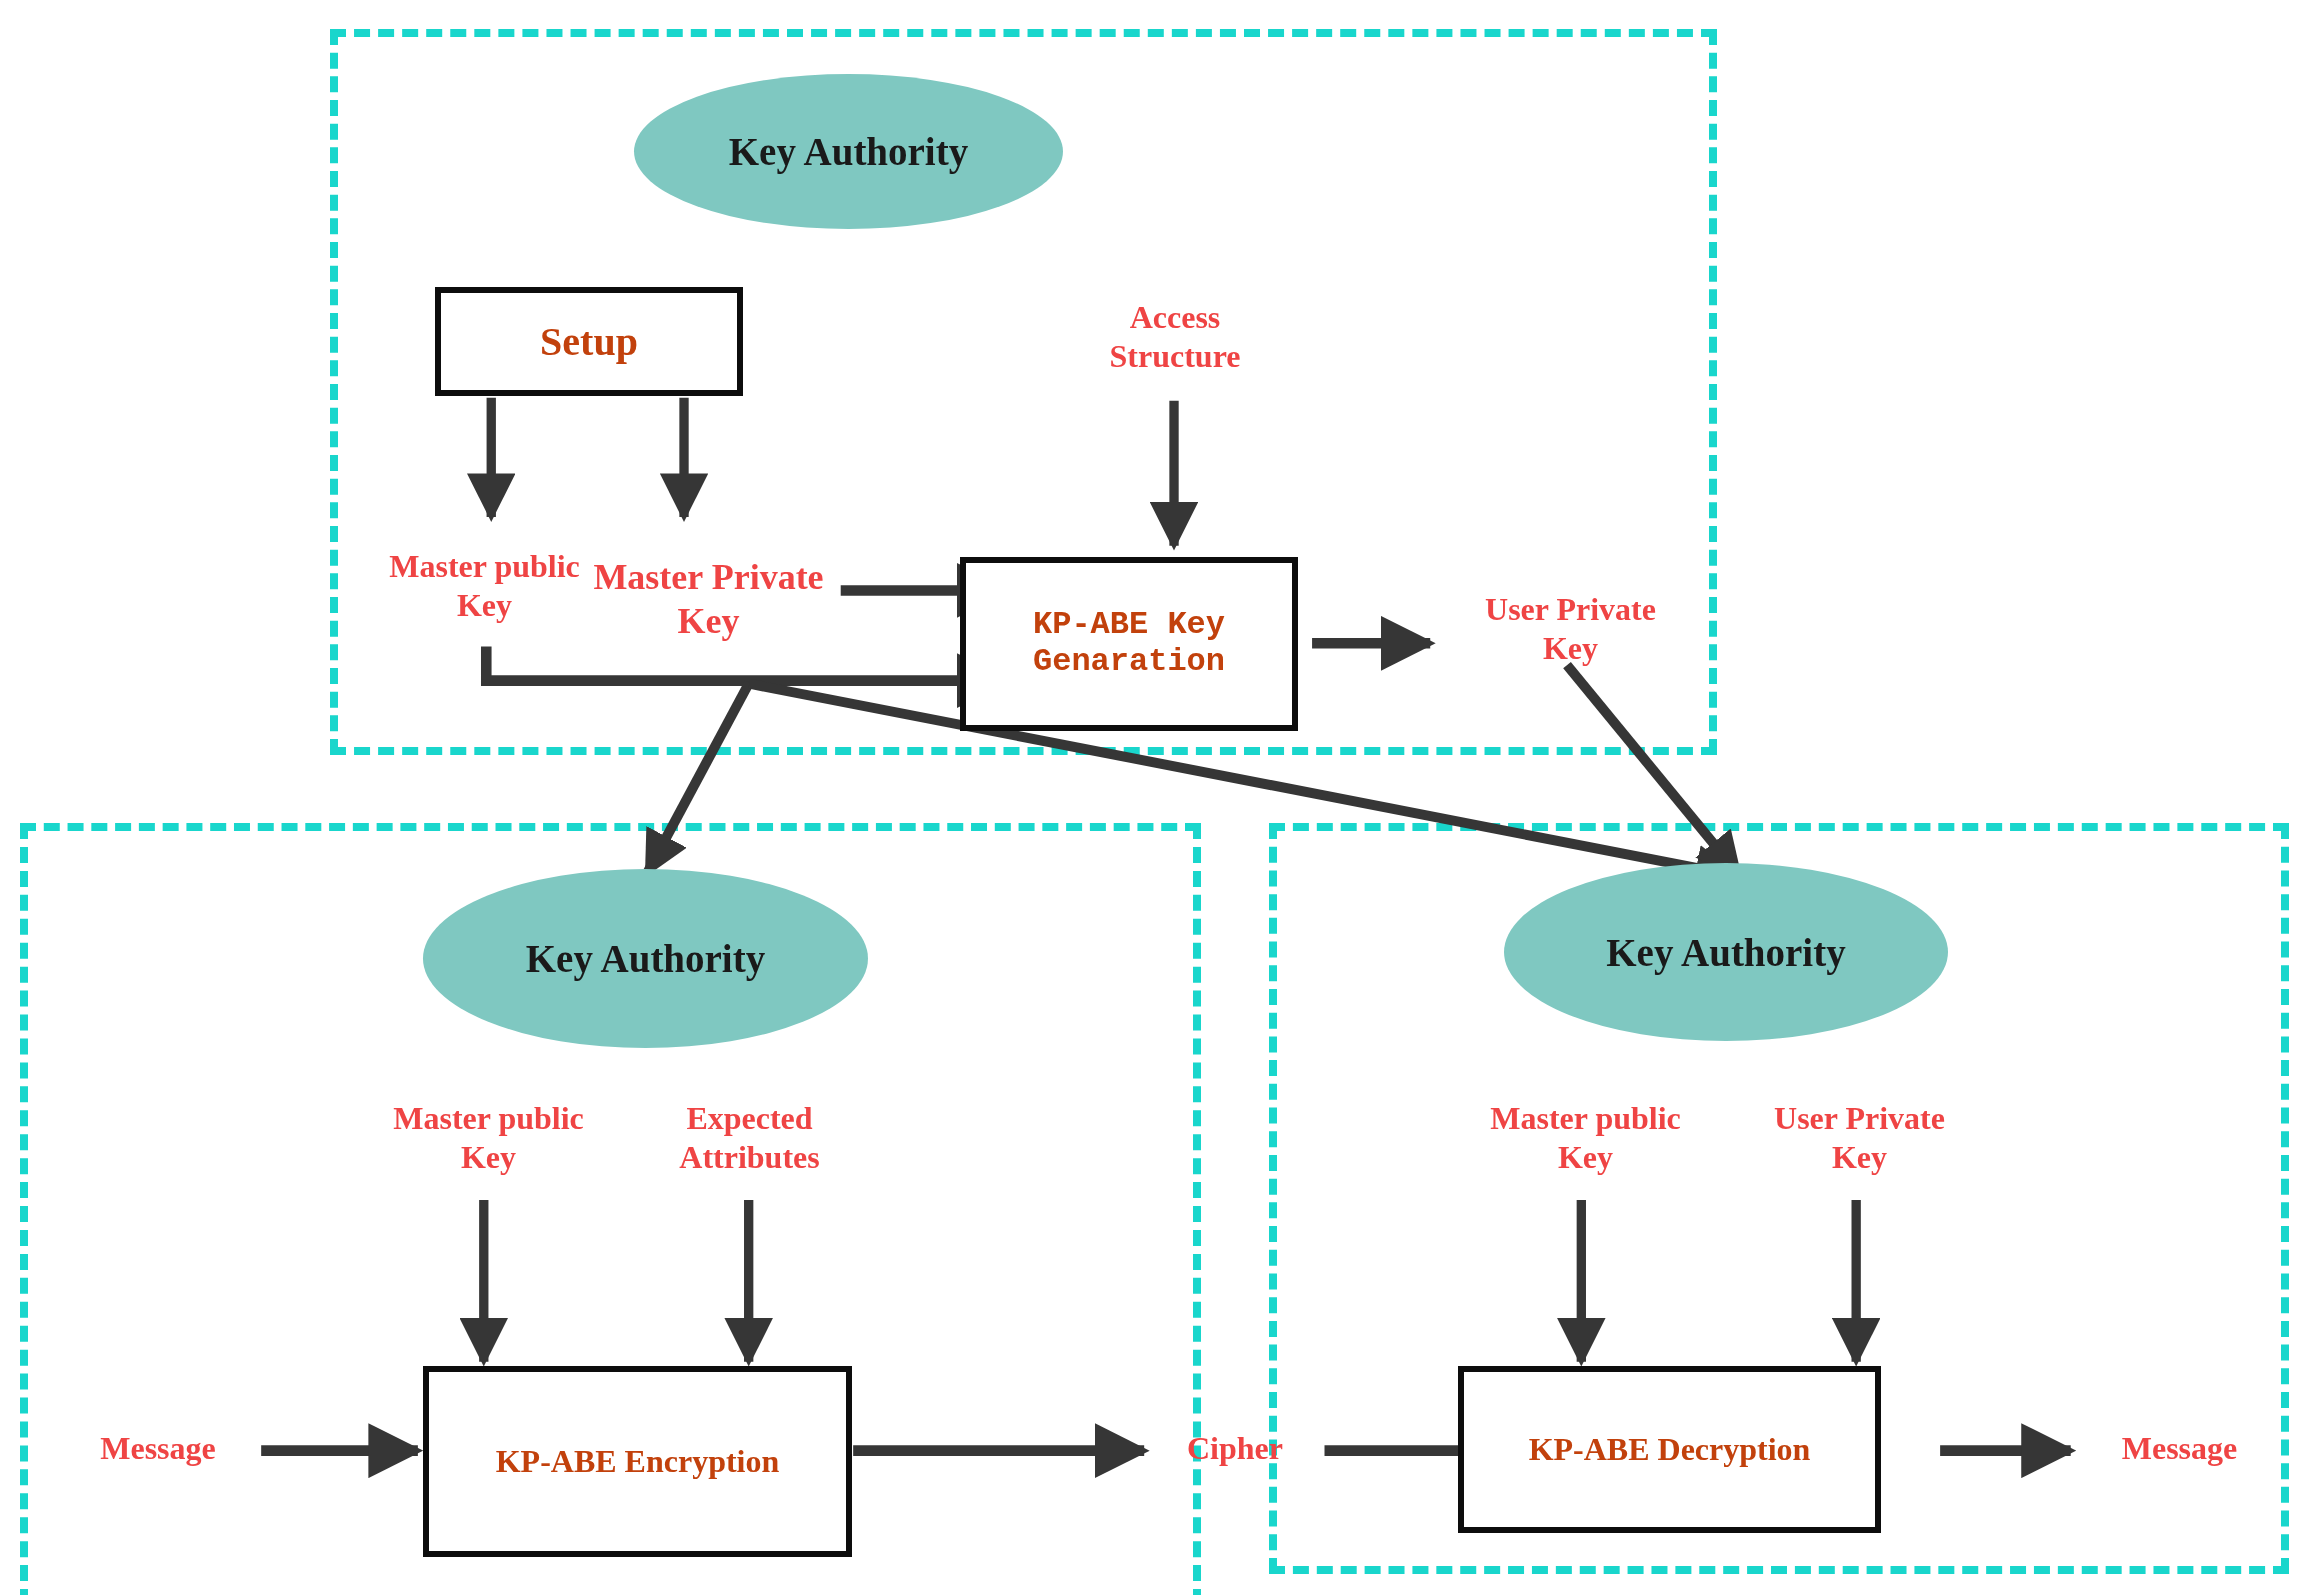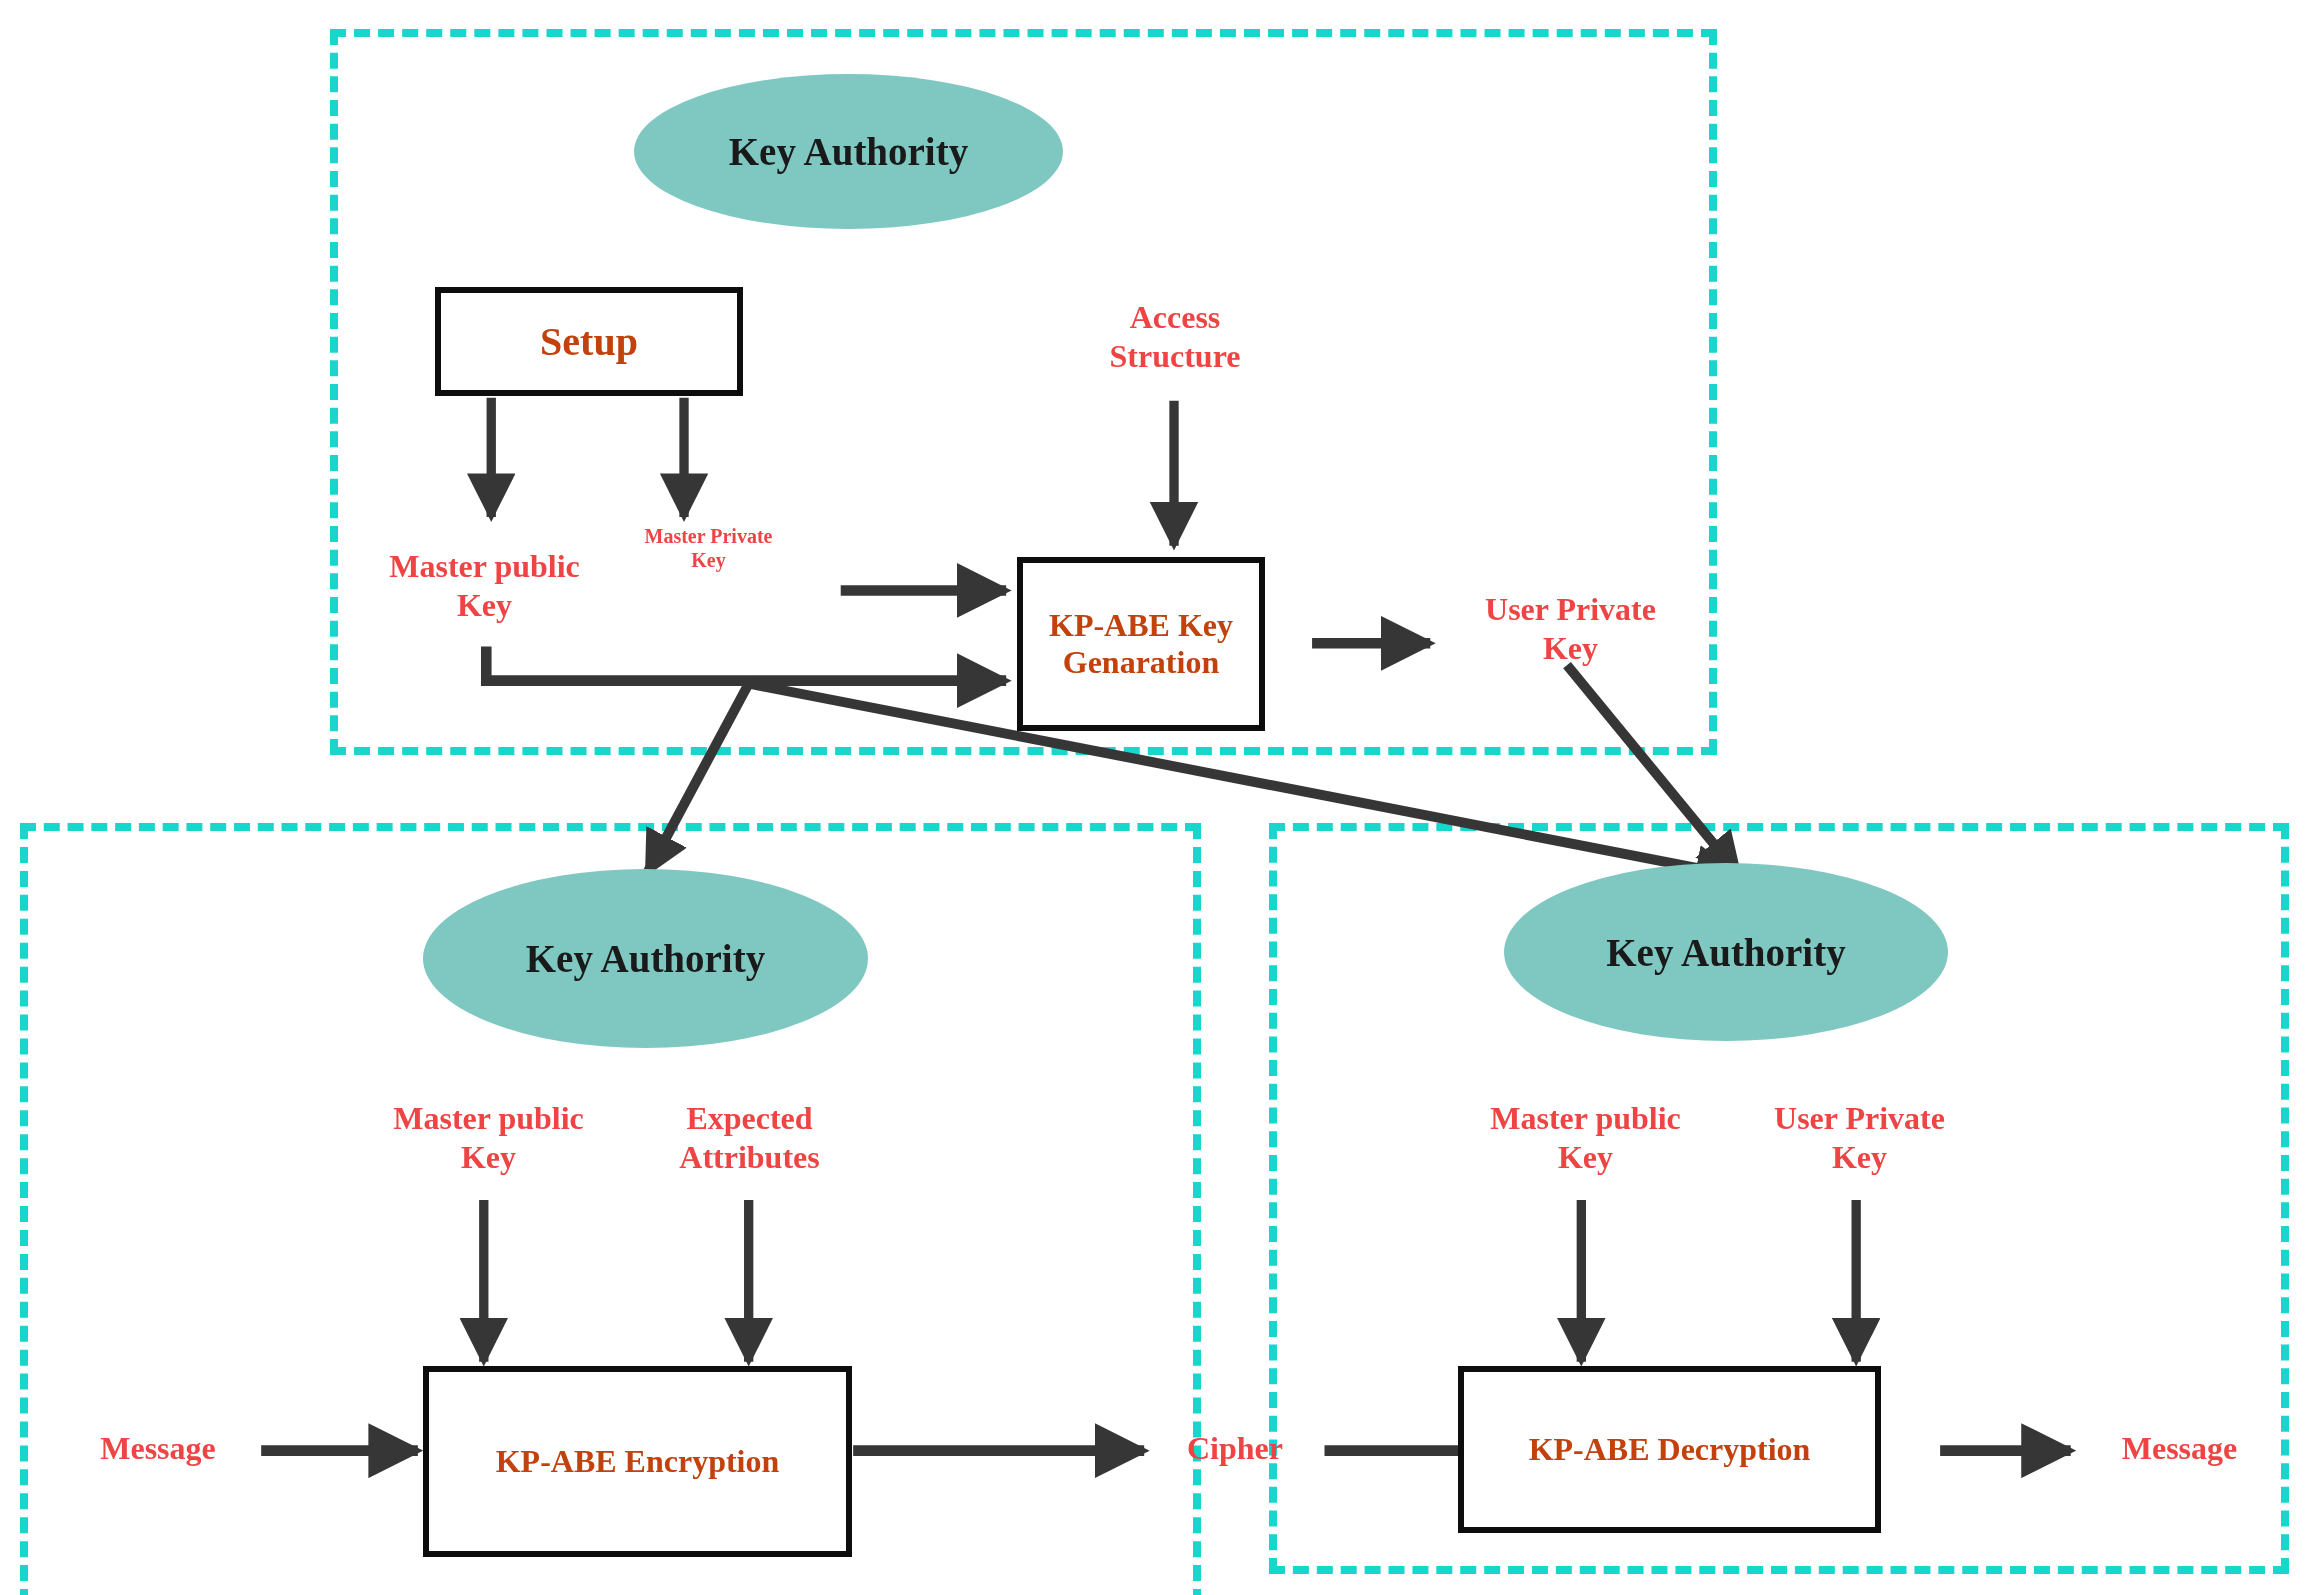--- a/index.html
+++ b/index.html
@@ -168,40 +168,40 @@
   </div>
 
   <div class="ellipse" style="left:1504px; top:851px; width:444px; height:178px; background:#7FC8C1;">
     <span class="ellipse-label" style="font-size:39px;">Key Authority</span>
   </div>
 
   <div class="procbox" style="left:435px; top:275px; width:308px; height:109px;">
     <span class="procbox-label" style="font-size:40px;">Setup</span>
   </div>
 
-  <div class="procbox" style="left:1017px; top:545px; width:248px; height:174px;">
+  <div class="procbox" style="left:960px; top:545px; width:338px; height:174px;font-family:Liberation Mono, monospace;">
     <span class="procbox-label" style="font-size:32px; white-space:pre-line;">KP-ABE Key
 Genaration</span>
   </div>
 
   <div class="procbox" style="left:423px; top:1354px; width:429px; height:191px;">
     <span class="procbox-label" style="font-size:32px;">KP-ABE Encryption</span>
   </div>
 
   <div class="procbox" style="left:1458px; top:1354px; width:423px; height:167px;">
     <span class="procbox-label" style="font-size:32px;">KP-ABE Decryption</span>
   </div>
 
   <div class="textlabel" style="left:1057px; top:286px; width:236px; font-size:32px;">Access
 Structure</div>
 
   <div class="textlabel" style="left:354px; top:535px; width:261px; font-size:32px;">Master public
 Key</div>
 
-  <div class="textlabel" style="left:578px; top:512px; width:261px; font-size:20px;">Master Private
+  <div class="textlabel" style="left:578px; top:544px; width:261px; font-size:36px;">Master Private
 Key</div>
 
   <div class="textlabel" style="left:1446px; top:578px; width:249px; font-size:32px;">User Private
 Key</div>
 
   <div class="textlabel" style="left:358px; top:1087px; width:261px; font-size:32px;">Master public
 Key</div>
 
   <div class="textlabel" style="left:628px; top:1087px; width:243px; font-size:32px;">Expected
 Attributes</div>

